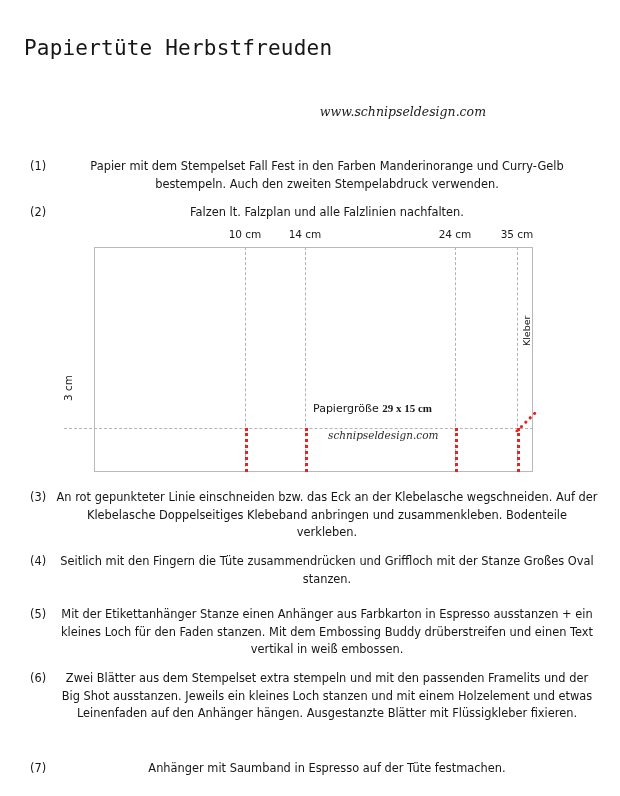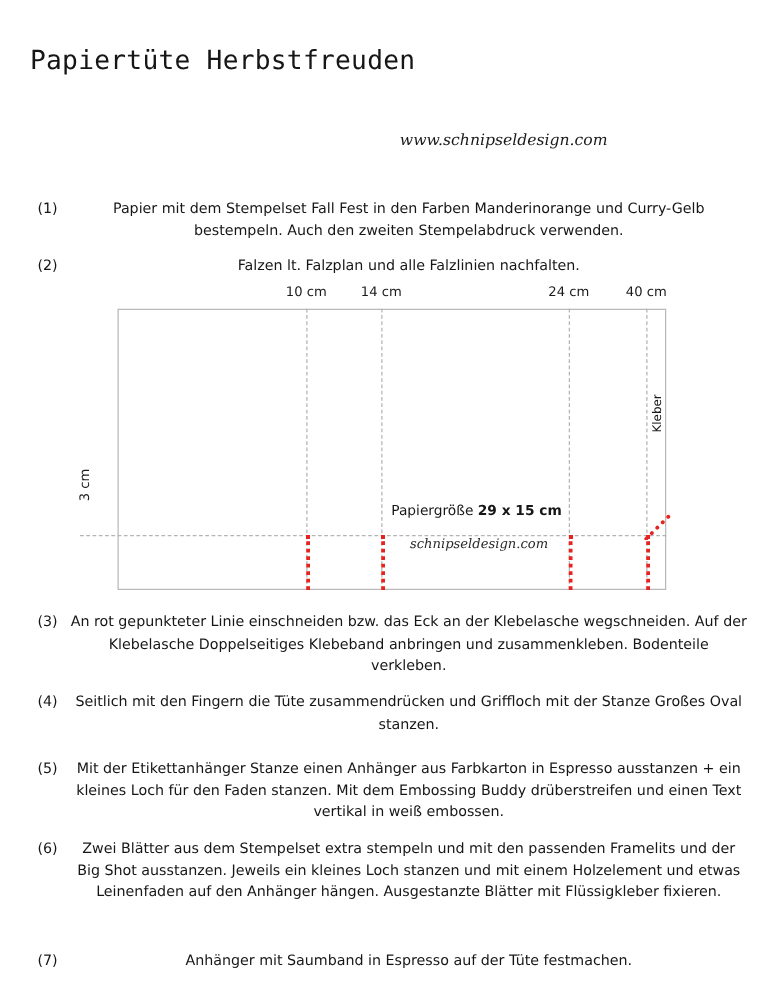--- a/index.html
+++ b/index.html
@@ -171,21 +171,21 @@
     white-space: nowrap;
   }
   #paper-size {
     position: absolute;
     left: 313px; top: 176px;
     font-family: "DejaVu Sans", sans-serif;
     font-size: 11px;
     color: #161616;
     white-space: nowrap;
   }
-  #paper-size b { font-weight: bold; }
+  #paper-size b { font-weight: bold; font-family: Liberation Serif, serif; }
   #diagram-watermark {
     position: absolute;
     left: 328px; top: 203px;
     font-family: "DejaVu Serif", serif;
     font-style: italic;
     font-size: 10.5px;
     color: #2a2a2a;
     white-space: nowrap;
   }
   .cutline {
@@ -230,21 +230,21 @@
   <div class="vline" style="left:245px;"></div>
   <div class="vlabel" style="left:245px;">10 cm</div>
 
   <div class="vline" style="left:305px;"></div>
   <div class="vlabel" style="left:305px;">14 cm</div>
 
   <div class="vline" style="left:455px;"></div>
   <div class="vlabel" style="left:455px;">24 cm</div>
 
   <div class="vline" style="left:517px;"></div>
-  <div class="vlabel" style="left:517px;">40 cm</div>
+  <div class="vlabel" style="left:517px;">35 cm</div>
 
   <div id="hline"></div>
   <div id="height-label">3 cm</div>
 
   <div id="kleber-label">Kleber</div>
 
   <div id="paper-size"><span>Papiergröße </span><b>29 x 15 cm</b></div>
 
   <div id="diagram-watermark">schnipseldesign.com</div>
 

